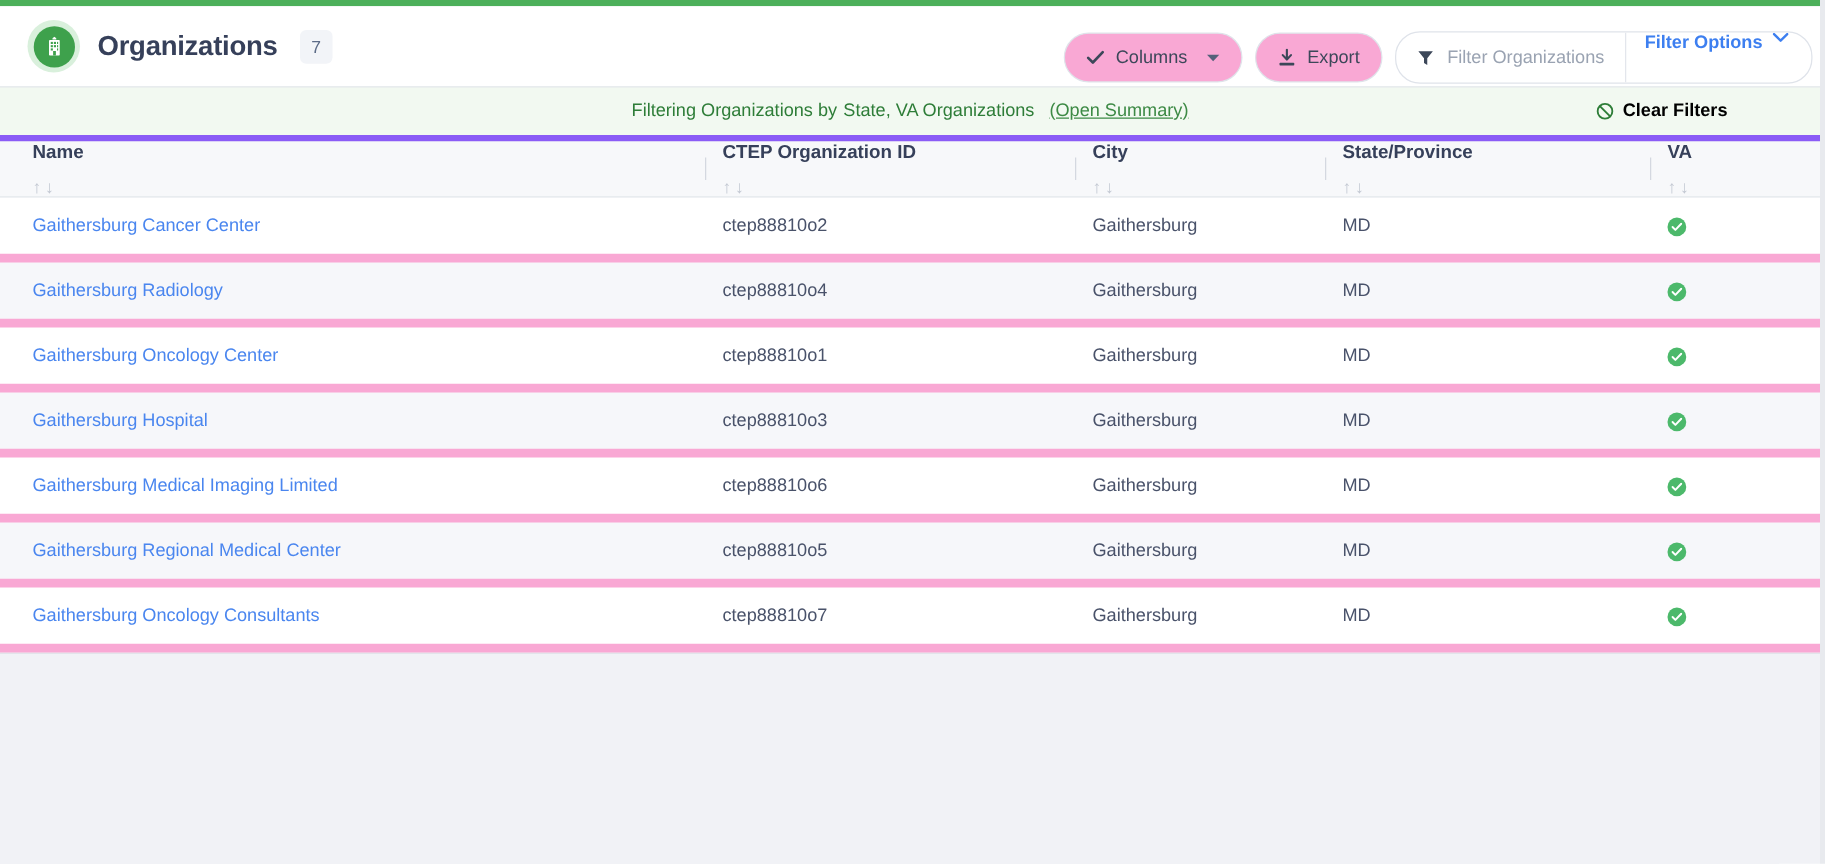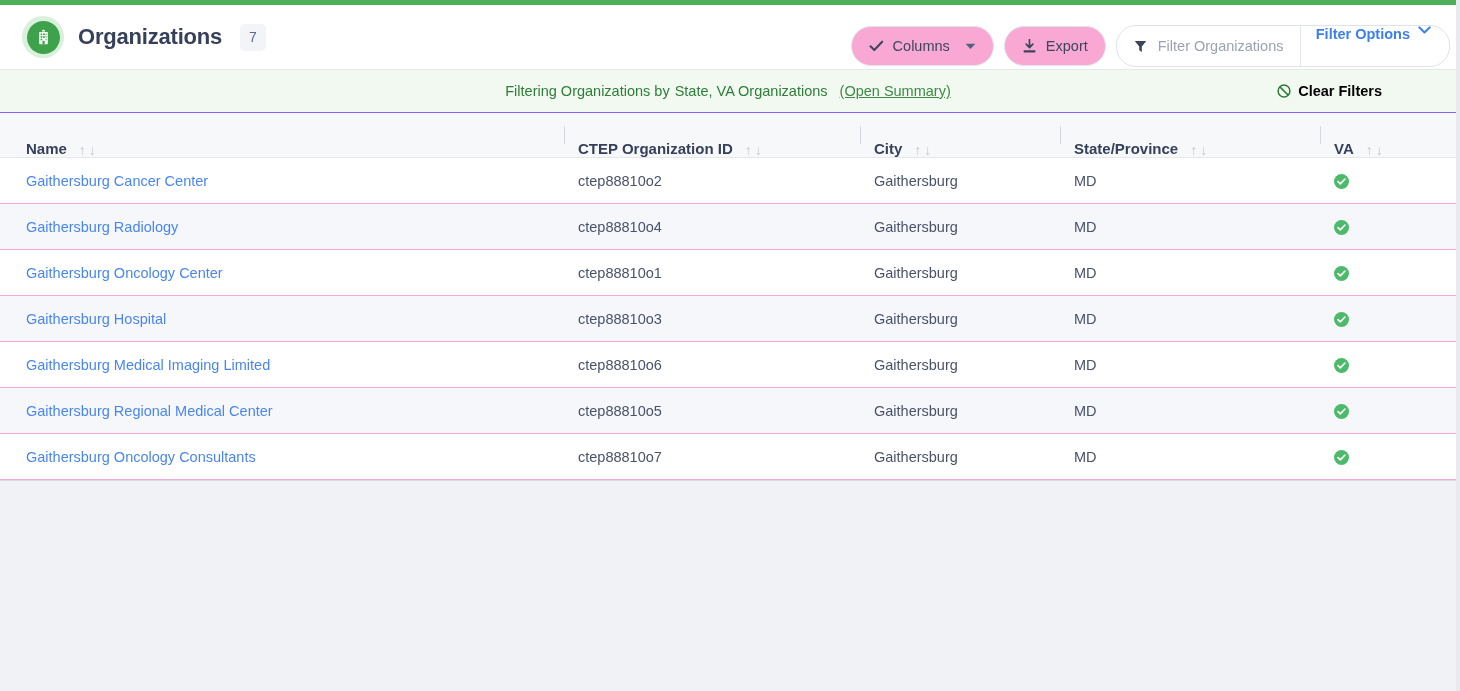--- a/index.html
+++ b/index.html
@@ -150,21 +150,21 @@
     font-weight: bold;
     cursor: pointer;
     white-space: nowrap;
   }
 
   
   .filter-banner {
     height: 44px;
     background: #f2f9f1;
     border-top: 1px solid #e4e7ec;
-    border-bottom: 1px solid #8b5cf6;
+    border-bottom: 5px solid #8b5cf6;
     box-sizing: border-box;
     display: flex;
     align-items: center;
     justify-content: center;
     position: relative;
     font-size: 14.5px;
     color: #2e7d38;
   }
   .filter-banner .bold { font-weight: normal; }
   .filter-banner .summary-link {
@@ -197,25 +197,26 @@
     text-align: left;
     font-size: 15px;
     font-weight: bold;
     color: #36405a;
     border-bottom: 1px solid #e4e7ec;
     padding: 0;
     vertical-align: middle;
   }
   .th-inner {
     display: flex;
-    align-items: flex-end;
+    align-items: flex-start;
     gap: 12px;
     padding-left: 26px;
     position: relative;
     height: 44px;
+    flex-direction: column;
   }
   th.has-divider .th-inner::before {
     content: "";
     position: absolute;
     left: 12px;
     top: 13px;
     width: 1px;
     height: 18px;
     background: #d4d8e0;
   }
@@ -225,21 +226,21 @@
     color: #c3c8d2;
     font-size: 14px;
     line-height: 1;
   }
 
   table.grid tbody td {
     height: 45px;
     font-size: 14.5px;
     color: #49526a;
     padding: 0 0 0 26px;
-    border-bottom: 1px solid #f9a8d4;
+    border-bottom: 7px solid #f9a8d4;
     vertical-align: middle;
   }
   tbody tr.alt td { background: #f6f7fa; }
   tbody tr td.name-cell a {
     color: #4a86ef;
     text-decoration: none;
     cursor: pointer;
     font-size: 14.5px;
   }
   td.va-cell { padding-left: 27px; }

